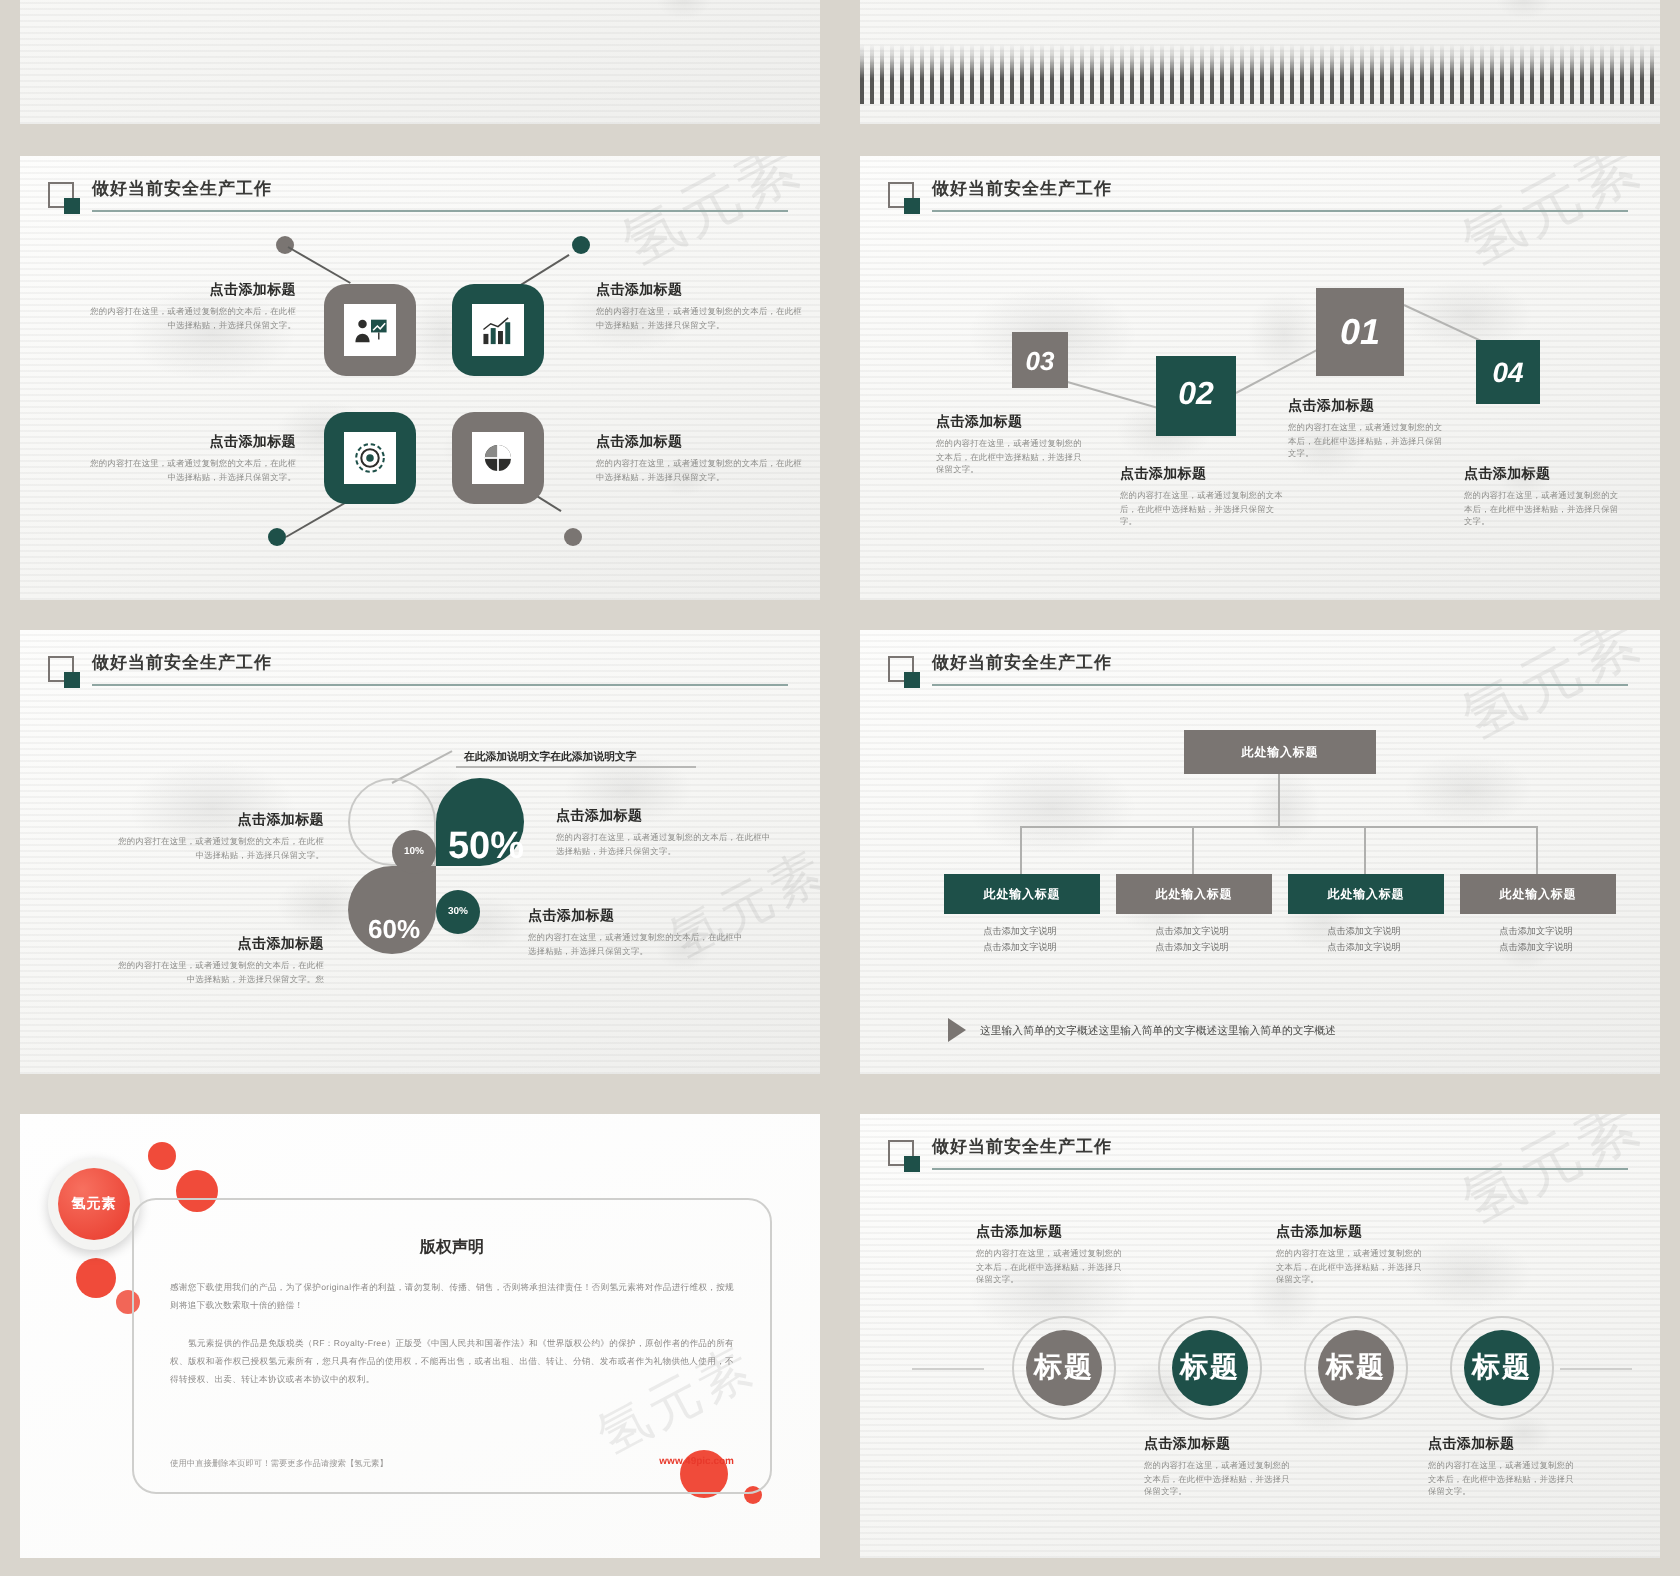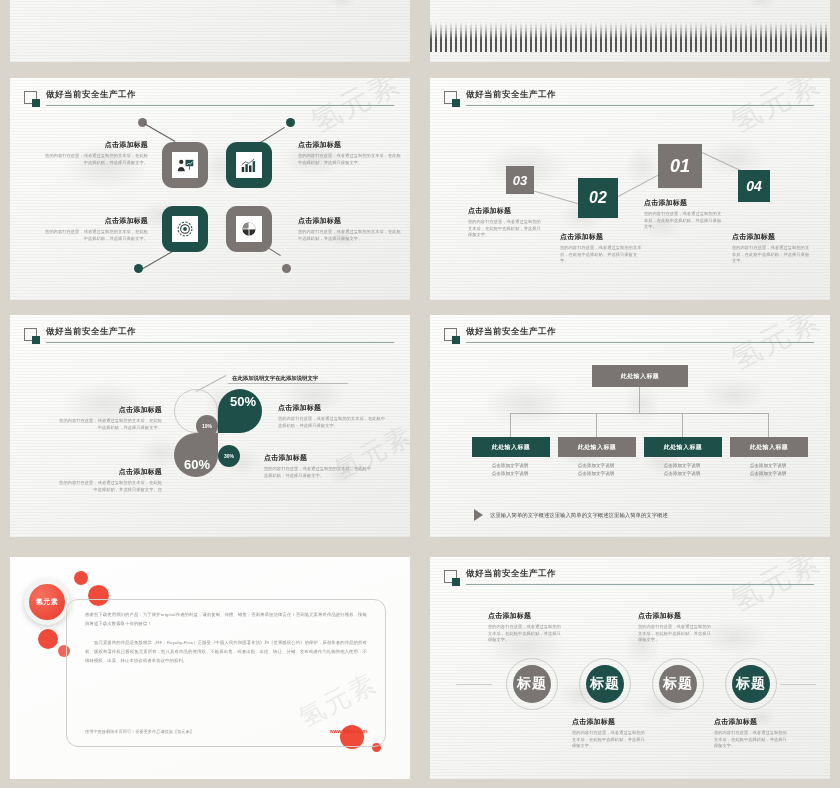--- a/index.html
+++ b/index.html
@@ -315,21 +315,21 @@
       <div class="conn" style="left:186px;top:76px;width:34px;transform:rotate(-28deg);background:#b8b8b6"></div>
       <div class="conn" style="left:218px;top:68px;width:120px;background:#b8b8b6"></div>
 
       <div class="petal pl-tl" style="left:164px;top:74px;border:1px solid #c9c9c7;background:transparent"></div>
       <div class="petal pl-tr" style="left:208px;top:74px;background:#1e5049"></div>
       <div class="petal pl-bl" style="left:164px;top:118px;background:#7a7572"></div>
       <div class="petal pl-br" style="left:208px;top:118px;background:transparent"></div>
 
       <div class="pcirc" style="left:186px;top:100px;width:22px;height:22px;background:#7a7572;font-size:5px">10%</div>
       <div class="pcirc" style="left:208px;top:130px;width:22px;height:22px;background:#1e5049;font-size:5px">30%</div>
-      <div class="pcirc" style="left:216px;top:73px;width:34px;height:26px;background:transparent;font-size:13px">50%</div>
+      <div class="pcirc" style="left:216px;top:96px;width:34px;height:26px;background:transparent;font-size:19px">50%</div>
       <div class="pcirc" style="left:170px;top:136px;width:34px;height:26px;background:transparent;font-size:13px">60%</div>
 
       <div style="position:absolute;left:48px;top:90px;width:104px;text-align:right">
         <div class="ttl">点击添加标题</div>
         <div class="body" style="margin-top:3px">您的内容打在这里，或者通过复制您的文本后，在此框中选择粘贴，并选择只保留文字。</div>
       </div>
       <div style="position:absolute;left:268px;top:88px;width:108px">
         <div class="ttl">点击添加标题</div>
         <div class="body" style="margin-top:3px">您的内容打在这里，或者通过复制您的文本后，在此框中选择粘贴，并选择只保留文字。</div>
       </div>
@@ -406,20 +406,21 @@
       <div class="bub" style="left:28px;top:72px;width:20px;height:20px"></div>
       <div class="bub" style="left:48px;top:88px;width:12px;height:12px;opacity:.85"></div>
       <div class="bub" style="left:330px;top:168px;width:24px;height:24px"></div>
       <div class="bub" style="left:362px;top:186px;width:9px;height:9px"></div>
 
       <div class="logo-ring">
         <div class="logo-core">氢元素</div>
       </div>
 
       <div class="cp-card">
+        <div class="cp-title">版权声明</div>
         <div class="cp-p">感谢您下载使用我们的产品，为了保护original作者的利益，请勿复制、传播、销售，否则将承担法律责任！否则氢元素将对作品进行维权，按规则将追下载次数索取十倍的赔偿！</div>
         <div class="cp-p" style="text-indent:9px">氢元素提供的作品是免版税类（RF：Royalty-Free）正版受《中国人民共和国著作法》和《世界版权公约》的保护，原创作者的作品的所有权、版权和著作权已授权氢元素所有，您只具有作品的使用权，不能再出售，或者出租、出借、转让、分销、发布或者作为礼物供他人使用，不得转授权、出卖、转让本协议或者本协议中的权利。</div>
         <div class="cp-foot">
           <div class="l">使用中直接删除本页即可！需要更多作品请搜索【氢元素】</div>
           <div class="r">www.49pic.com</div>
         </div>
       </div>
     </div>
   </div>
 

